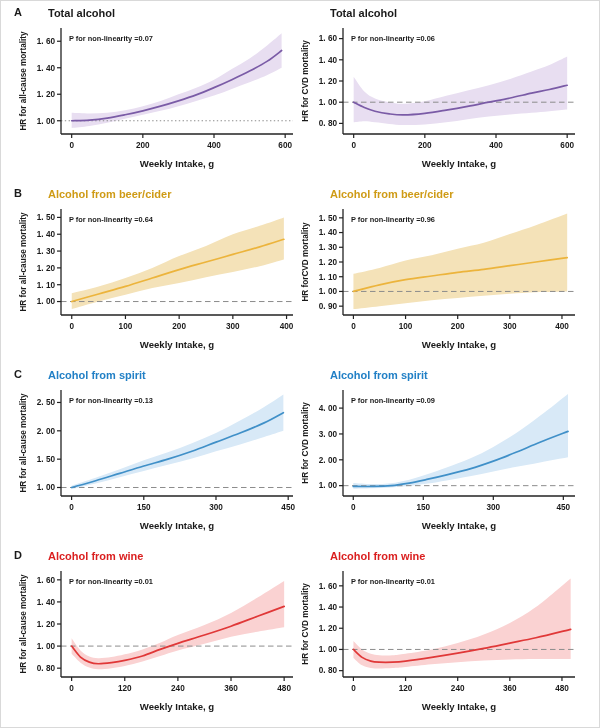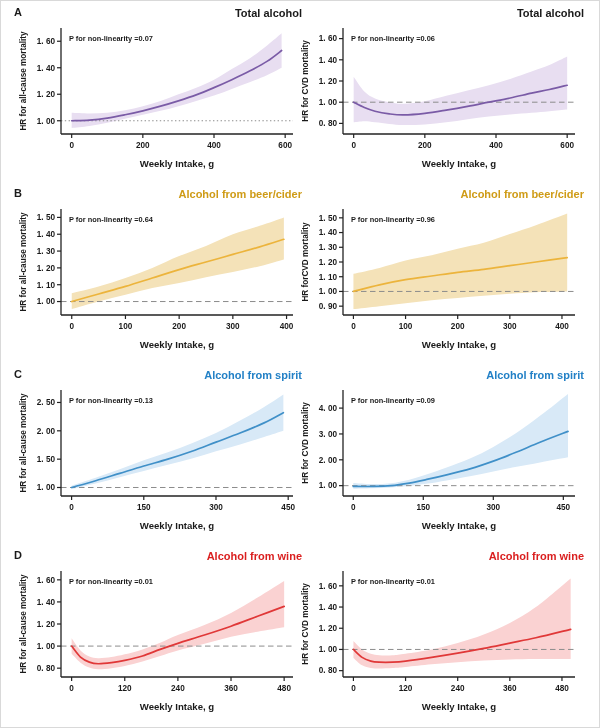--- a/index.html
+++ b/index.html
@@ -4,21 +4,21 @@
 <style>
   html,body{margin:0;padding:0;background:#ffffff;}
   body{font-family:"Liberation Sans", sans-serif; -webkit-font-smoothing:antialiased;}
   .page{position:relative;width:600px;height:728px;background:#ffffff;border:1px solid #d9d9d9;box-sizing:border-box;overflow:hidden;}
   .row{position:relative;height:181px;width:100%;}
   .panel-letter{position:absolute;left:13px;top:5px;font-size:11px;font-weight:bold;color:#1a1a1a;}
   .charts{display:flex;padding-top:4px;}
   .chart{margin:0;width:286px;}
   .chart.left{margin-left:15px;}
   .chart.right{margin-left:-4px;}
-  .chart-title{font-size:11px;font-weight:bold;text-align:right;padding-left:32px;height:16px;line-height:16px;margin-bottom:1px;}
+  .chart-title{font-size:11px;font-weight:bold;text-align:left;padding-left:32px;height:16px;line-height:16px;margin-bottom:1px;}
   svg.plot{display:block;}
   svg text{font-family:"Liberation Sans", sans-serif;}
 </style>
 </head>
 <body>
 
 <div class="page">
 
   <section class="row">
     <span class="panel-letter">A</span>

